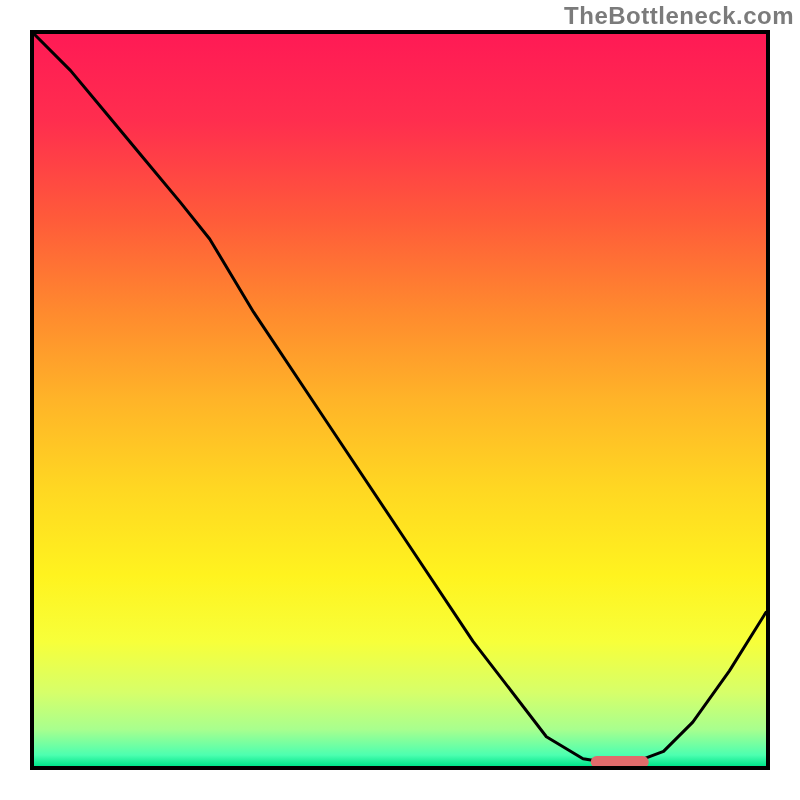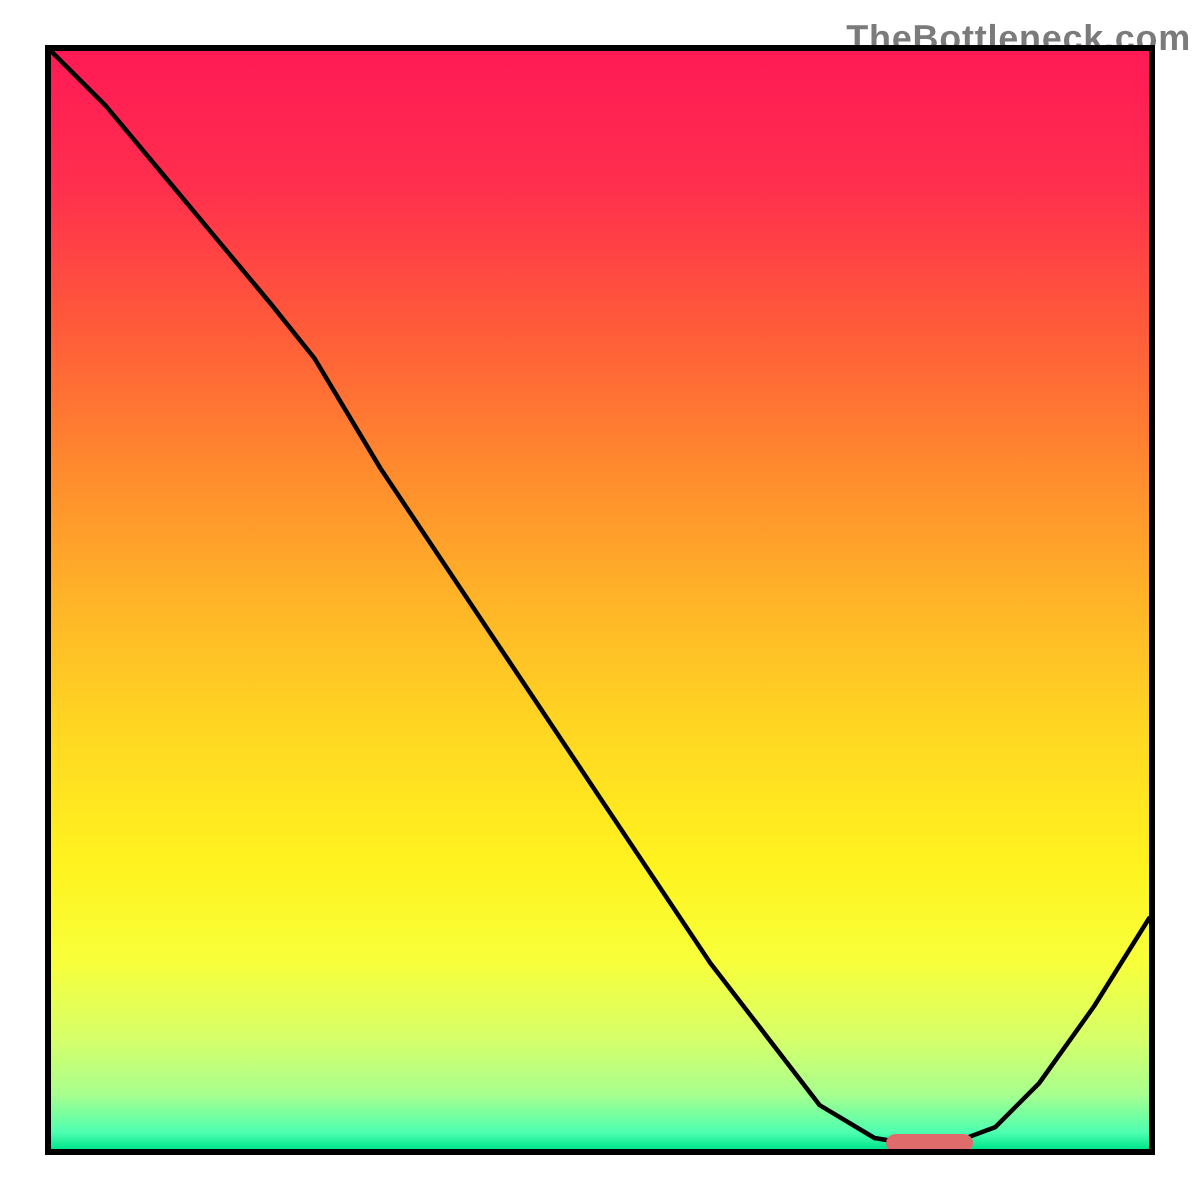--- a/index.html
+++ b/index.html
@@ -11,21 +11,21 @@
     font-family: Arial, Helvetica, sans-serif;
     overflow: hidden;
   }
   .outer {
     position: relative;
     width: 800px;
     height: 800px;
   }
   .watermark {
     position: absolute;
-    top: 12px;
+    top: 2px;
     right: 6px;
     font-size: 24px;
     font-weight: bold;
     color: #7b7b7b;
     letter-spacing: 0.5px;
   }
   .plot-frame {
     position: absolute;
     left: 30px;
     top: 30px;

